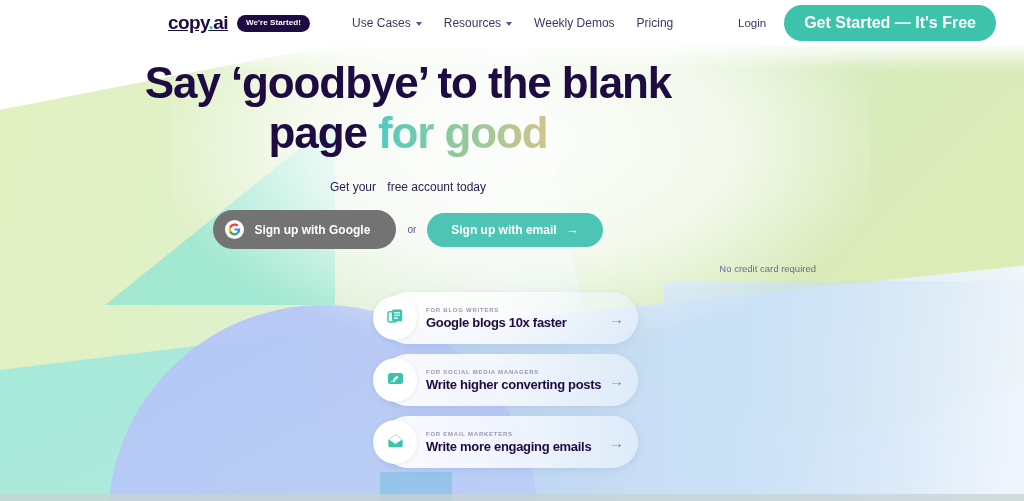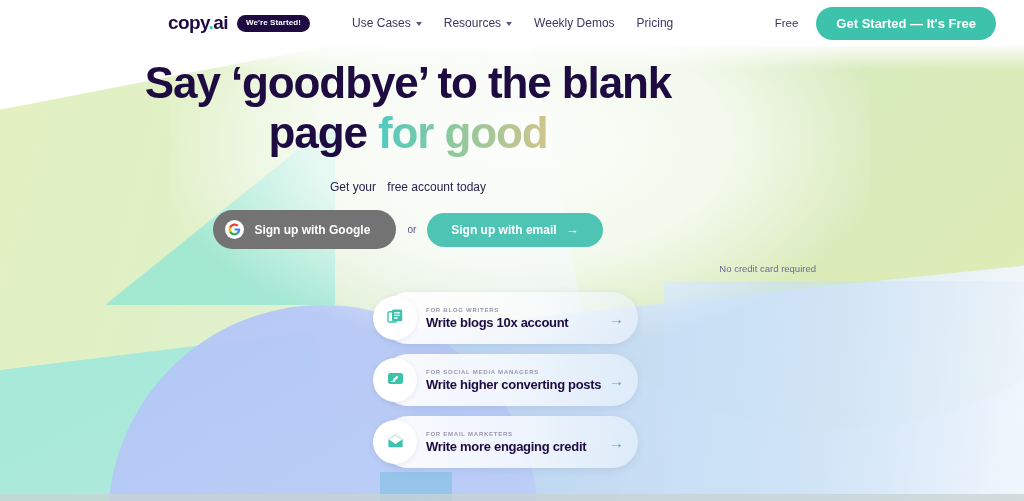--- a/index.html
+++ b/index.html
@@ -136,20 +136,21 @@
     box-sizing: border-box;
     padding: 0 28px 0 168px;
   }
   .logo-group { display: flex; align-items: center; gap: 9px; }
   .logo-text {
     font-size: 19px;
     font-weight: bold;
     letter-spacing: -.6px;
     color: #1d0b42;
     white-space: nowrap;
+    text-decoration: underline;
   }
   .logo-dot { color: #31c9a6; }
   .hiring-badge {
     background: #1d0b42;
     color: #ffffff;
     font-size: 8px;
     font-weight: bold;
     border-radius: 999px;
     padding: 4px 9px 5px;
     letter-spacing: .1px;
@@ -189,21 +190,21 @@
   }
   .login-link {
     font-size: 11.5px;
     color: #3d3661;
     cursor: pointer;
     white-space: nowrap;
   }
   .cta-pill {
     background: #3dc3ac;
     color: #ffffff;
-    font-size: 13px;
+    font-size: 16px;
     font-weight: bold;
     border: none;
     border-radius: 999px;
     padding: 9px 20px;
     cursor: pointer;
     white-space: nowrap;
     font-family: "Liberation Sans", sans-serif;
   }
 
   
@@ -393,21 +394,21 @@
       </div>
       <div class="nav-item">
         <span>Weekly Demos</span>
       </div>
       <div class="nav-item">
         <span>Pricing</span>
       </div>
     </nav>
 
     <div id="header-right">
-      <div class="login-link">Free</div>
+      <div class="login-link">Login</div>
       <button class="cta-pill">Get Started — It's Free</button>
     </div>
   </div>
 
   <div id="hero">
 
     <h1 id="headline">
       <span class="hl-line">Say ‘goodbye’ to the blank</span>
       <span class="hl-line"><span>page </span><span class="hl-accent">for good</span></span>
     </h1>
@@ -448,21 +449,21 @@
             <rect x="2.5" y="6" width="11" height="13" rx="2" fill="none" stroke="#3dc3ac" stroke-width="1.8"></rect>
             <rect x="7.5" y="3" width="13" height="15" rx="2" fill="#3dc3ac"></rect>
             <rect x="10" y="6.5" width="8" height="1.6" rx=".8" fill="#ffffff"></rect>
             <rect x="10" y="9.8" width="8" height="1.6" rx=".8" fill="#ffffff"></rect>
             <rect x="10" y="13.1" width="5" height="1.6" rx=".8" fill="#ffffff"></rect>
           </svg>
         </span>
       </div>
       <div class="card-text">
         <div class="card-eyebrow">FOR BLOG WRITERS</div>
-        <div class="card-title">Write blogs 10x account</div>
+        <div class="card-title">Google blogs 10x faster</div>
       </div>
       <div class="card-arrow">→</div>
     </div>
 
     <div class="card">
       <div class="card-badge">
         <span>
           <svg width="19" height="19" viewBox="0 0 24 24" aria-hidden="true">
             <rect x="2.5" y="5" width="19" height="14" rx="3.2" fill="#3dc3ac"></rect>
             <path d="M13.6 8.4l2.1 2.1-4.4 4.4-2.6.5.5-2.6 4.4-4.4z" fill="#ffffff"></path>
@@ -481,20 +482,20 @@
       <div class="card-badge">
         <span>
           <svg width="19" height="19" viewBox="0 0 24 24" aria-hidden="true">
             <path d="M3 10.8L12 4.5l9 6.3V19a1.6 1.6 0 0 1-1.6 1.6H4.6A1.6 1.6 0 0 1 3 19v-8.2z" fill="#3dc3ac"></path>
             <path d="M3.6 10.6L12 16.3l8.4-5.7L12 5.2 3.6 10.6z" fill="#ffffff"></path>
           </svg>
         </span>
       </div>
       <div class="card-text">
         <div class="card-eyebrow">FOR EMAIL MARKETERS</div>
-        <div class="card-title">Write more engaging credit</div>
+        <div class="card-title">Write more engaging emails</div>
       </div>
       <div class="card-arrow">→</div>
     </div>
 
   </div>
 
 </div>
 
 </body></html>

